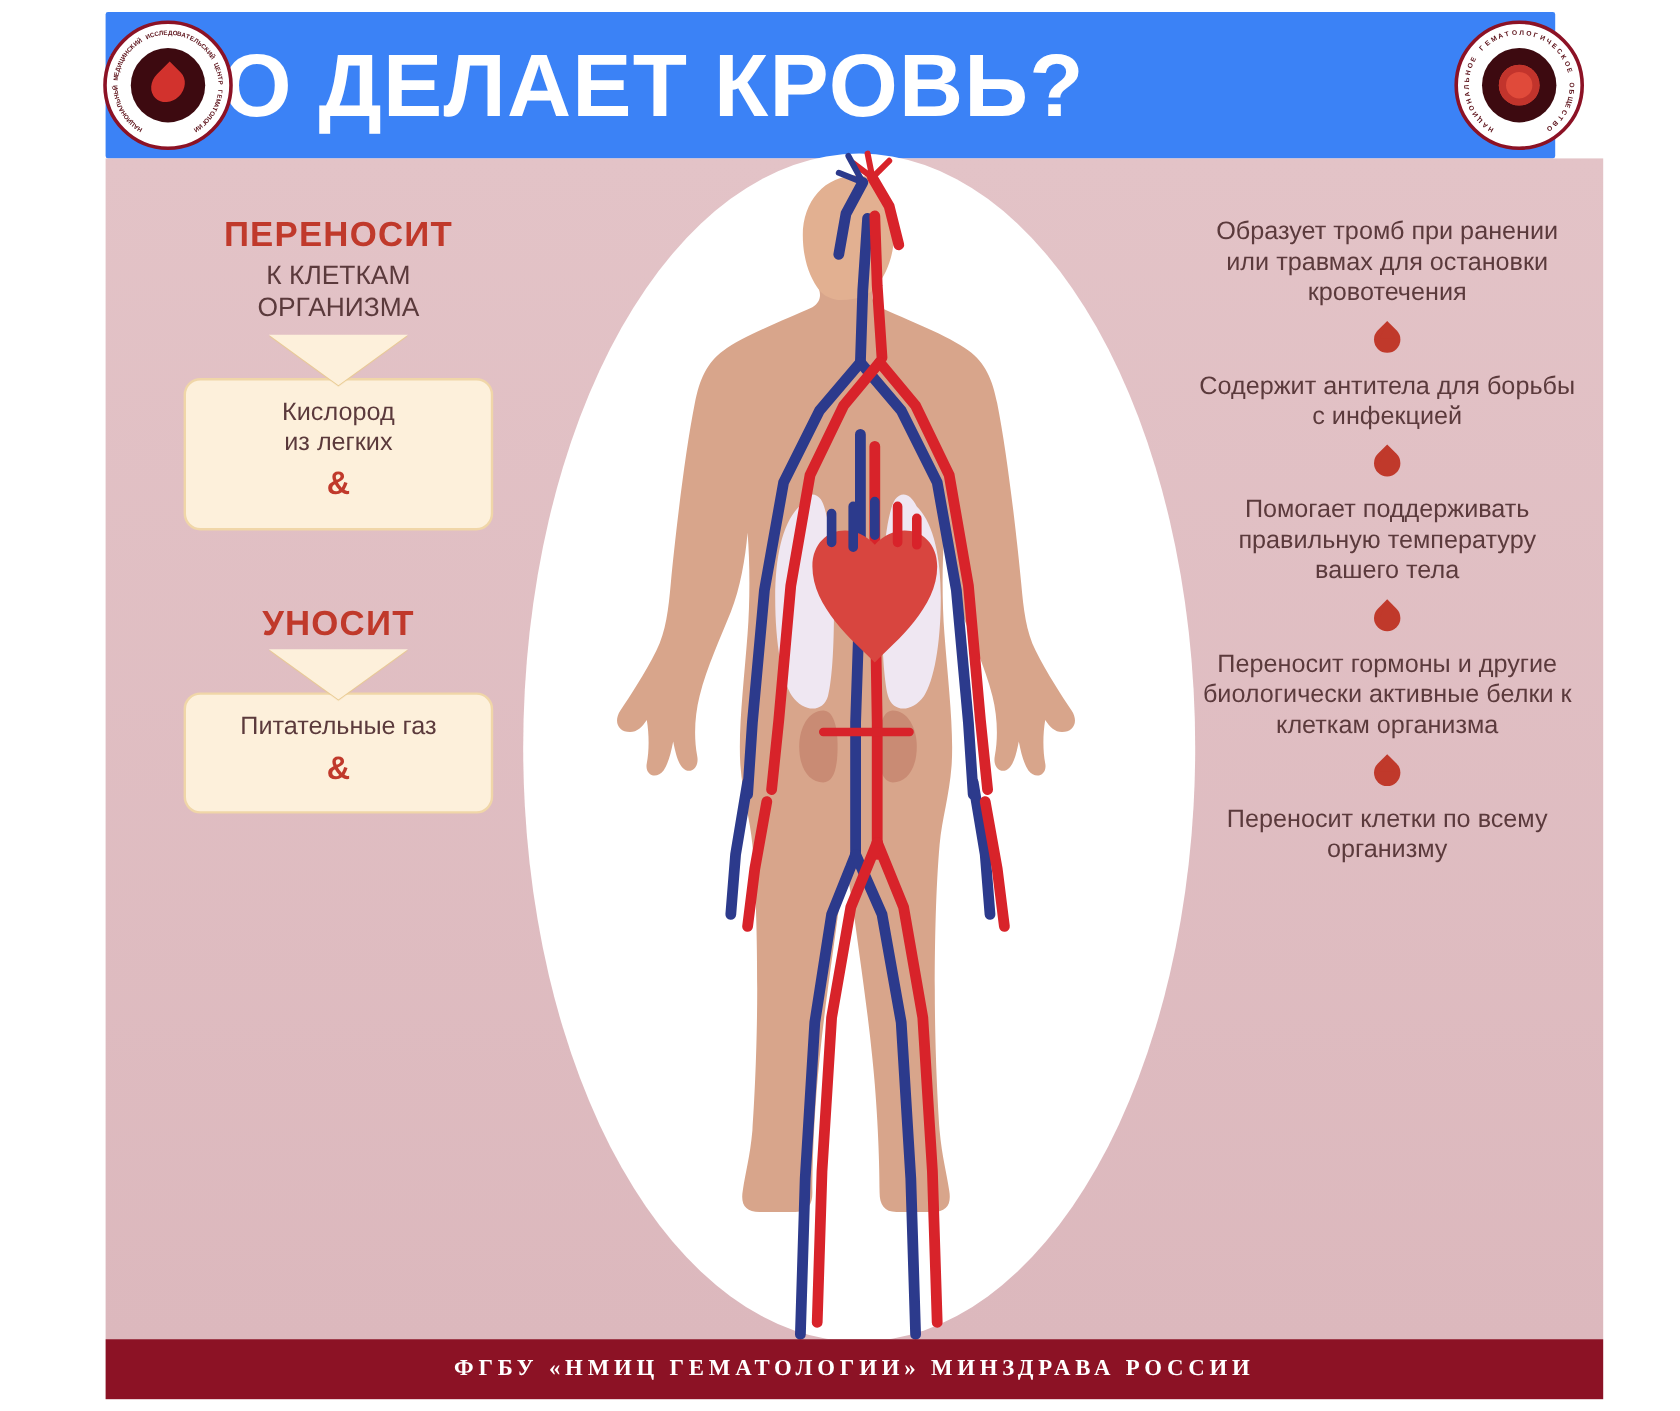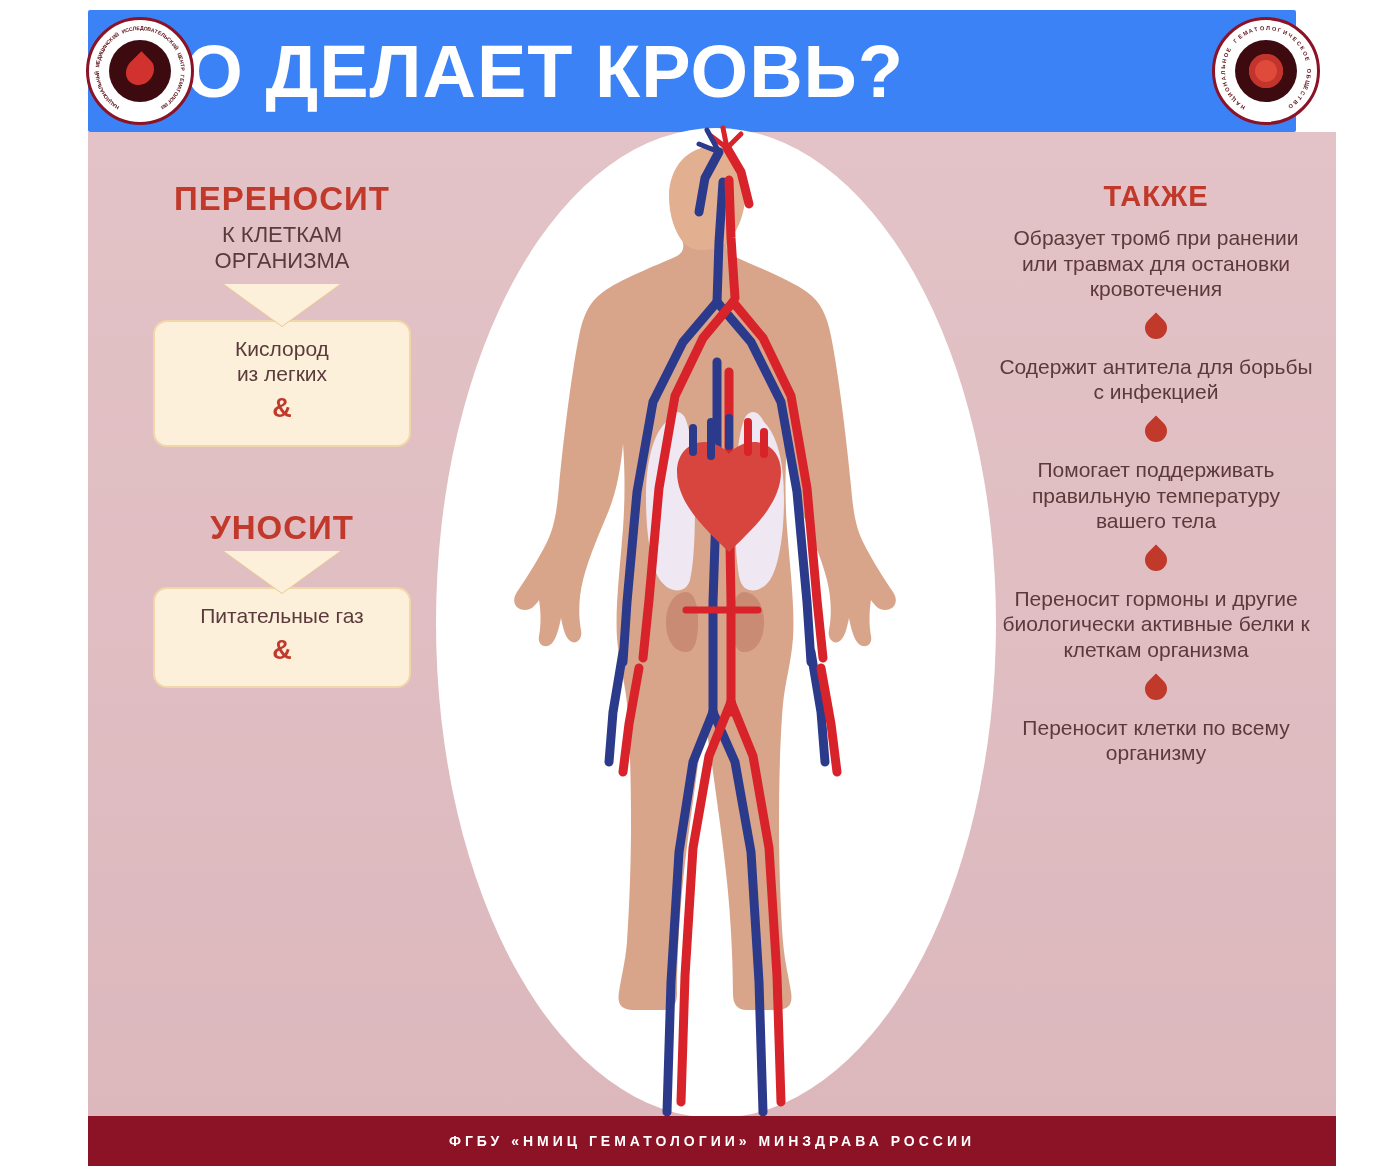--- a/index.html
+++ b/index.html
@@ -117,36 +117,37 @@
     top: 1116px;
     width: 1248px;
     height: 50px;
     background: #8c1225;
     display: flex;
     align-items: center;
     justify-content: center;
   }
   .footer-text {
     color: #ffffff;
-    font-size: 14px;
+    font-size: 19px;
     font-weight: bold;
     letter-spacing: 4px;
     white-space: nowrap;
+    font-family: Liberation Serif, serif;
   }
   
   .col-left {
     position: absolute;
     left: 44px;
     top: 48px;
     width: 300px;
     text-align: center;
   }
   .sec-title {
     color: #c0392b;
-    font-size: 33px;
+    font-size: 29px;
     font-weight: bold;
     letter-spacing: 1px;
     margin-bottom: 4px;
   }
   .sec-sub {
     color: #5b3a3c;
     font-size: 22px;
     line-height: 1.18;
     margin-bottom: 10px;
   }
@@ -502,21 +503,20 @@
         <div class="arrow-down"></div>
         <div class="card">
           <div>Питательные газ</div>
           <div class="amp">&amp;</div>
         </div>
       </div>
 
     </div>
 
     <div class="col-right">
-      <div class="r-title">ТАКЖЕ</div>
 
       <div class="r-item">Образует тромб при ранении или травмах для остановки кровотечения</div>
       <div class="drop"></div>
 
       <div class="r-item bold">Содержит антитела для борьбы с инфекцией</div>
       <div class="drop"></div>
 
       <div class="r-item bold">Помогает поддерживать правильную температуру вашего тела</div>
       <div class="drop"></div>
 

